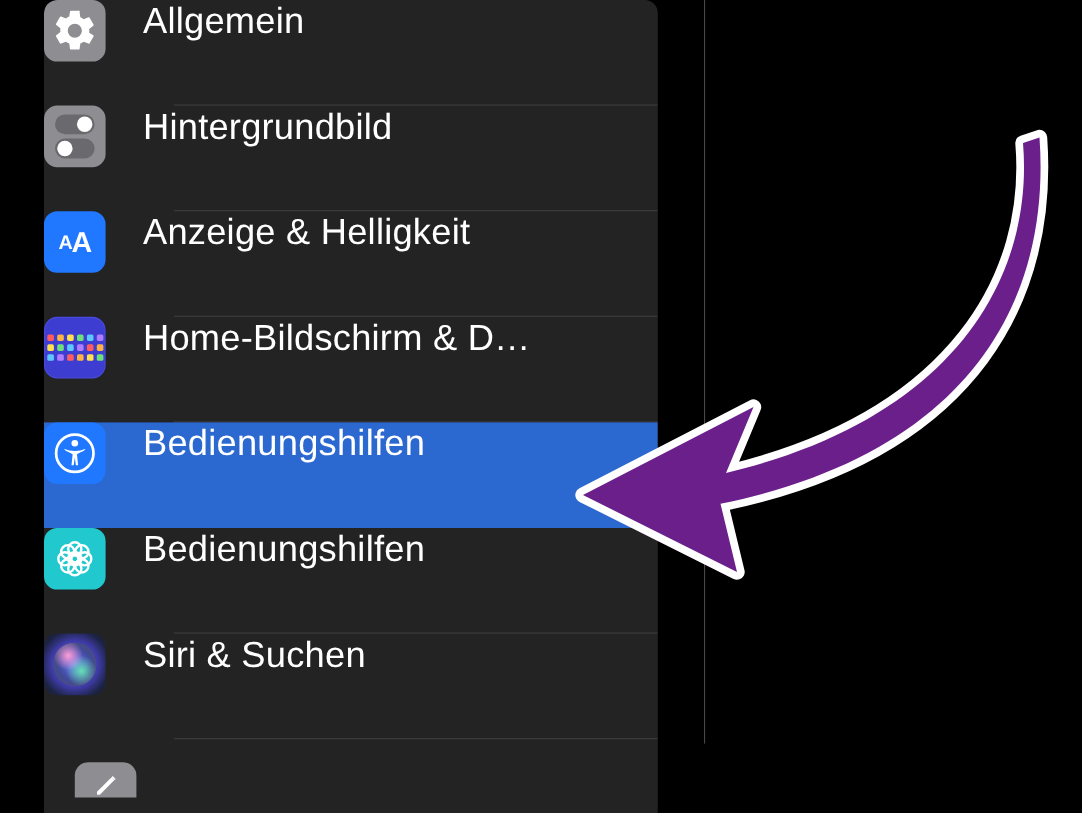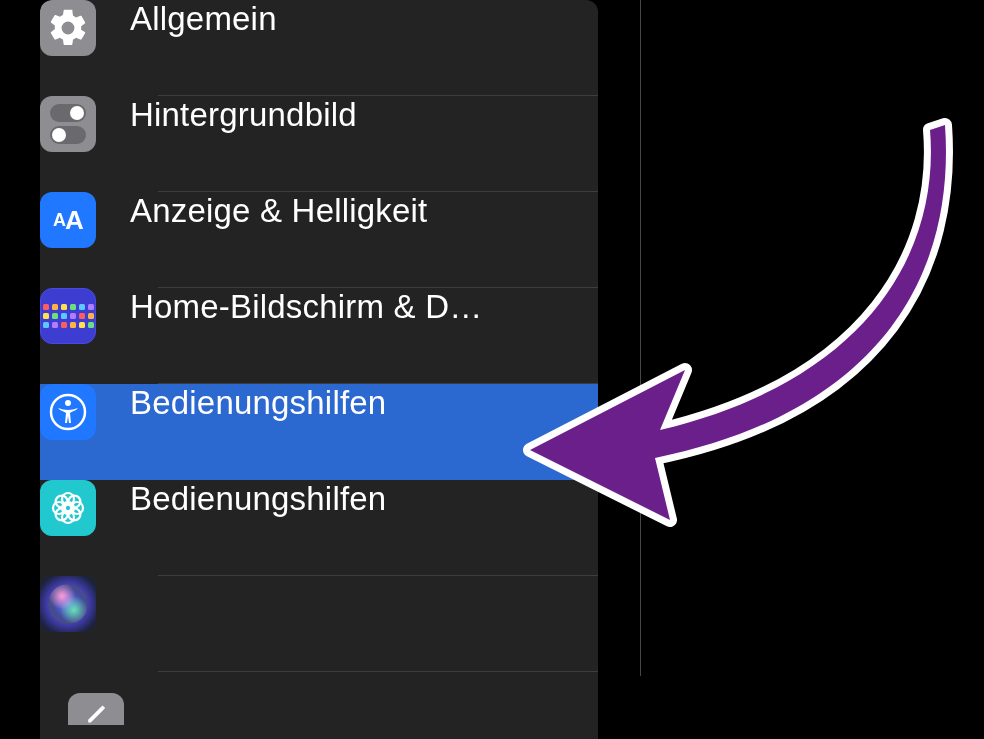--- a/index.html
+++ b/index.html
@@ -261,20 +261,21 @@
       </svg>
     </div>
     <div class="menu-label">Bedienungshilfen</div>
     <div class="divider"></div>
   </div>
 
   <div class="menu-item">
     <div class="menu-icon icon-siri">
       <div class="siri-orb"></div>
     </div>
+    <div class="menu-label">Siri &amp; Suchen</div>
     <div class="divider"></div>
   </div>
 
   <div class="partial-row">
     <div class="pencil-partial">
       <svg width="40" height="26" viewBox="0 0 40 40">
         <path d="M8 32 L28 12 L32 16 L12 36 L8 36 Z" fill="#fff"></path>
         <path d="M30 10 L34 14 L32 16 L28 12 Z" fill="#fff"></path>
       </svg>
     </div>

